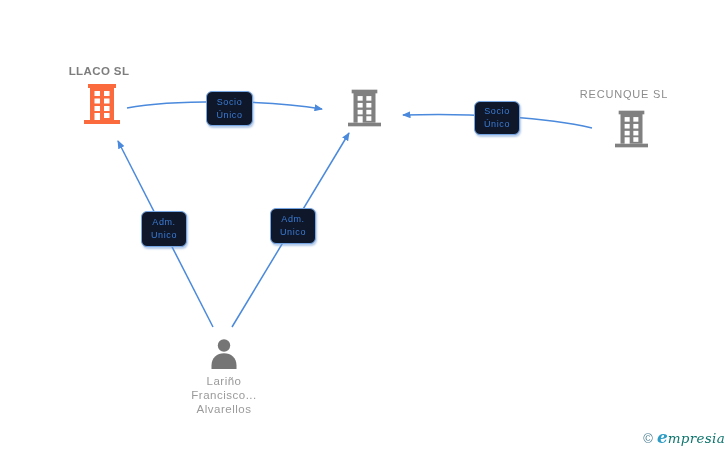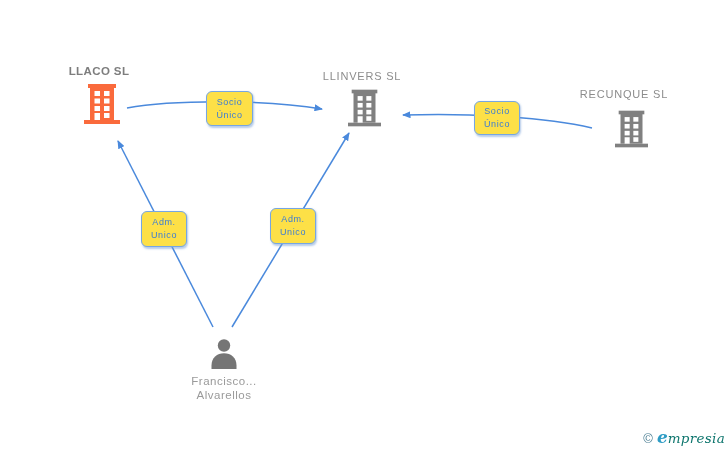--- a/index.html
+++ b/index.html
@@ -33,21 +33,21 @@
   }
   .company-label.highlight {
     font-weight: bold;
     color: #7d7d7d;
     font-size: 11.5px;
     letter-spacing: 0.4px;
   }
 
   .edge-label {
     position: absolute;
-    background: #fde047;
+    background: #0f172a;
     border: 1.5px solid #76a6e3;
     border-radius: 6px;
     box-shadow: 1px 1.5px 2px rgba(120,160,215,0.55);
     color: #3b7cd5;
     font-size: 9px;
     letter-spacing: 0.6px;
     text-align: center;
     display: flex;
     flex-direction: column;
     justify-content: center;
@@ -127,21 +127,20 @@
         <rect x="10.5" y="14.5" width="5.5" height="5"></rect>
         <rect x="20" y="14.5" width="5.5" height="5"></rect>
         <rect x="10.5" y="22" width="5.5" height="5"></rect>
         <rect x="20" y="22" width="5.5" height="5"></rect>
         <rect x="10.5" y="29" width="5.5" height="7"></rect>
         <rect x="20" y="29" width="5.5" height="5"></rect>
       </g>
     </svg>
   </div>
 
-  <div class="company-label" style="left:292px; top:70px;">LLINVERS SL</div>
   <div class="node" style="left:348px; top:89px;">
     <svg width="33" height="38" viewBox="0 0 36 40">
       <g fill="#808080">
         <rect x="4" y="0" width="28" height="4"></rect>
         <rect x="6" y="3" width="24" height="33"></rect>
         <rect x="0" y="36" width="36" height="4"></rect>
       </g>
       <g fill="#ffffff">
         <rect x="10.5" y="7" width="5.5" height="5"></rect>
         <rect x="20" y="7" width="5.5" height="5"></rect>
@@ -178,20 +177,21 @@
 
   <div class="node" style="left:210px; top:339px;">
     <svg width="28" height="30" viewBox="0 0 28 30">
       <g fill="#757575">
         <circle cx="14" cy="6.5" r="6.2"></circle>
         <path d="M1.5,30 L1.5,26.5 C1.5,18.5 7,14.2 14,14.2 C21,14.2 26.5,18.5 26.5,26.5 L26.5,30 Z"></path>
       </g>
     </svg>
   </div>
   <div class="person-name" style="left:149px; top:374px;">
+    <div>Lariño</div>
     <div>Francisco...</div>
     <div>Alvarellos</div>
   </div>
 
   <div class="edge-label" style="left:206px; top:91px; width:47px; height:35px;">
     <span>Socio</span>
     <span>Único</span>
   </div>
 
   <div class="edge-label" style="left:474px; top:101px; width:46px; height:34px;">

